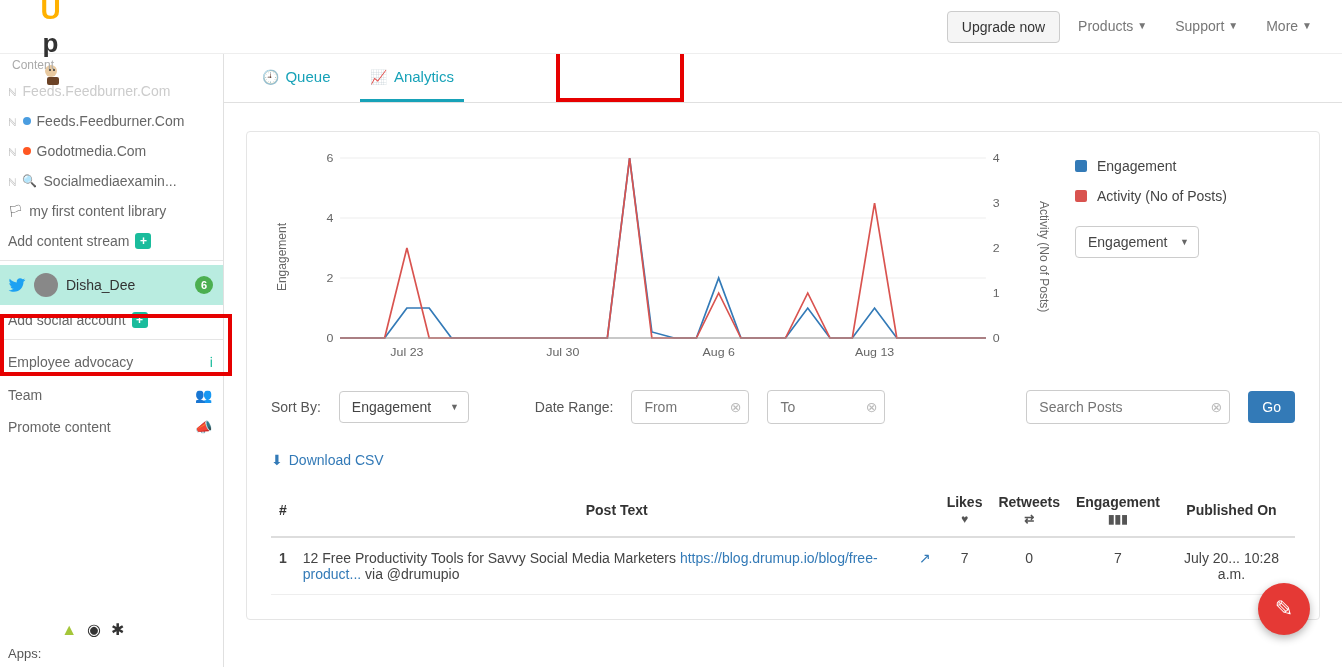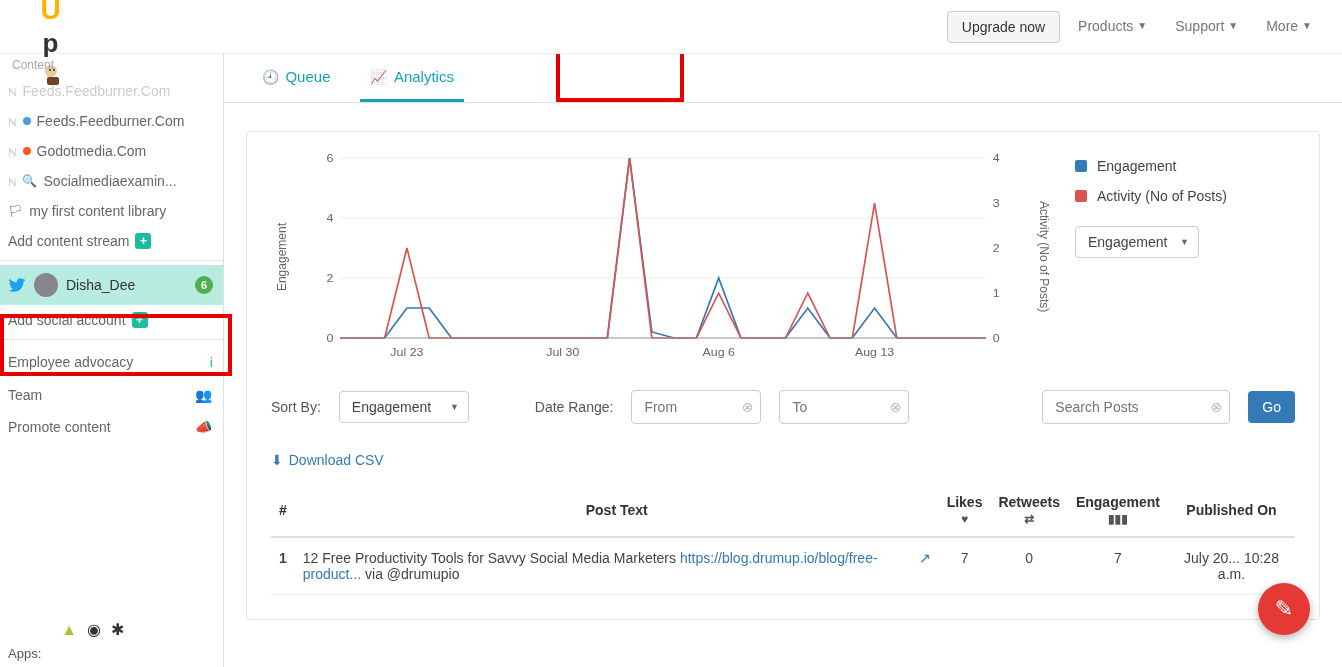--- a/index.html
+++ b/index.html
@@ -72,22 +72,22 @@
 
 .select-wrap { margin-top: 22px; }
 .select { border: 1px solid #ccc; border-radius: 4px; padding: 7px 30px 7px 12px; font-size: 14px; color: #444; background: #fff; appearance: none; position: relative; }
 .select-container { position: relative; display: inline-block; }
 .select-container::after { content: "▼"; font-size: 9px; color: #666; position: absolute; right: 10px; top: 50%; transform: translateY(-50%); pointer-events: none; }
 
 .filter-row { display: flex; align-items: center; gap: 18px; margin-top: 28px; flex-wrap: wrap; }
 .filter-label { color: #555; font-size: 14px; }
 .input-wrap { position: relative; display: inline-block; }
 .text-input { border: 1px solid #ccc; border-radius: 4px; padding: 8px 32px 8px 12px; font-size: 14px; color: #555; }
-.text-input.w-120 { width: 130px; }
-.text-input.w-220 { width: 188px; margin-left: 40px; }
+.text-input.w-120 { width: 118px; }
+.text-input.w-220 { width: 204px; margin-left: 40px; }
 .clear-btn { position: absolute; right: 8px; top: 50%; transform: translateY(-50%); color: #bbb; font-size: 14px; cursor: pointer; }
 .go-btn { background: #337ab7; color: #fff; border: none; border-radius: 4px; padding: 8px 14px; font-size: 14px; cursor: pointer; }
 
 .download-link { color: #337ab7; display: inline-flex; align-items: center; gap: 6px; margin-top: 28px; cursor: pointer; font-size: 14px; }
 
 .post-table { width: 100%; margin-top: 16px; border-collapse: collapse; }
 .post-table th { text-align: center; font-weight: 700; color: #333; padding: 10px 8px; border-bottom: 2px solid #ddd; font-size: 14px; }
 .post-table th.left { text-align: center; }
 .post-table th .sub-icon { display: block; font-size: 12px; color: #555; margin-top: 2px; }
 .post-table td { padding: 12px 8px; border-bottom: 1px solid #eee; font-size: 14px; color: #444; text-align: center; vertical-align: top; }

